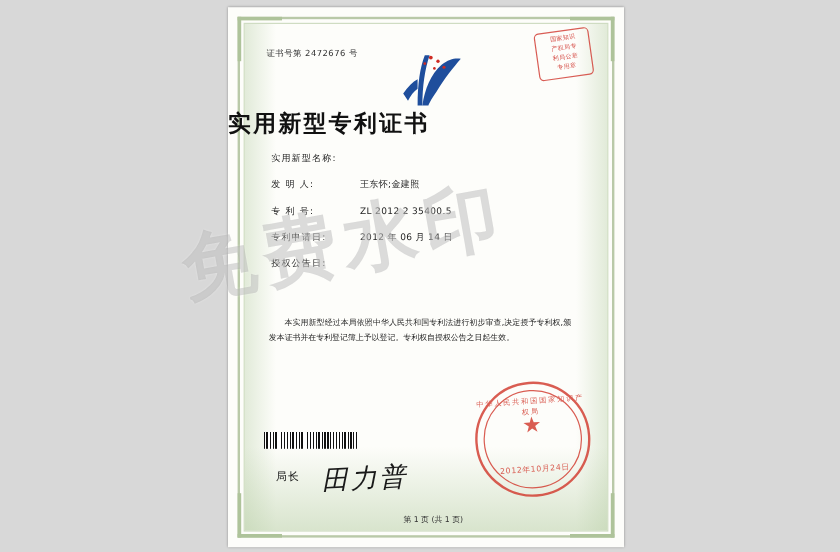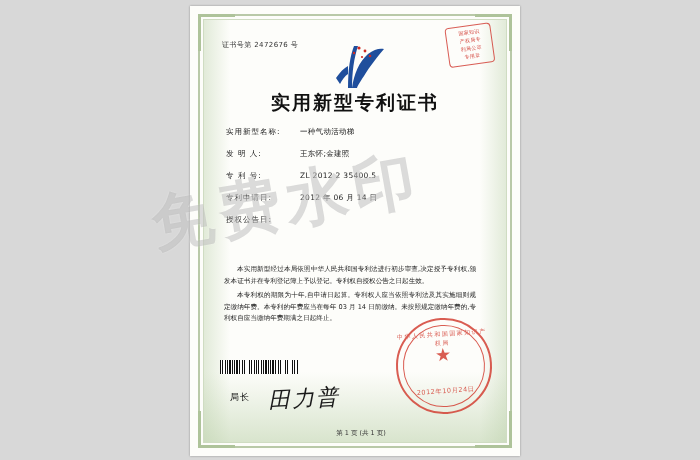--- a/index.html
+++ b/index.html
@@ -120,21 +120,21 @@
     top: 38px;
     height: 52px;
   }
   .emblem svg { display: block; margin: 0 auto; }
 
   
   .doc-title {
     position: absolute;
     left: 0; right: 0;
     top: 84px;
-    text-align: center;
+    text-align: left;
     font-size: 19px;
     font-weight: bold;
     letter-spacing: 2px;
     color: #111;
     font-family: "DejaVu Sans", sans-serif;
   }
 
   
   .fields {
     position: absolute;
@@ -327,42 +327,40 @@
           <circle cx="44" cy="13" r="1.1"></circle>
         </g>
       </svg>
     </div>
 
     <div class="doc-title">实用新型专利证书</div>
 
     <div class="fields">
       <div class="field-row">
         <span class="field-label">实用新型名称:</span>
-        <span class="field-value">一种气动活动梯</span>
       </div>
       <div class="field-row">
         <span class="field-label">发 明 人:</span>
         <span class="field-value">王东怀;金建照</span>
       </div>
       <div class="field-row">
         <span class="field-label">专 利 号:</span>
         <span class="field-value">ZL 2012 2 35400.5</span>
       </div>
       <div class="field-row">
         <span class="field-label">专利申请日:</span>
         <span class="field-value">2012 年 06 月 14 日</span>
       </div>
       <div class="field-row">
         <span class="field-label">授权公告日:</span>
       </div>
     </div>
 
     <div class="body-text">
       <p>本实用新型经过本局依照中华人民共和国专利法进行初步审查,决定授予专利权,颁发本证书并在专利登记簿上予以登记。专利权自授权公告之日起生效。</p>
-      <p>本专利权的期限为十年,自申请日起算。专利权人应当依照专利法及其实施细则规定缴纳年费。本专利的年费应当在每年 03 月 14 日前缴纳。未按照规定缴纳年费的,专利权自应当缴纳年费期满之日起终止。</p>
     </div>
 
     <div class="barcode"></div>
 
     <div class="director">局长</div>
     <div class="signature">田力普</div>
 
     <div class="big-seal">
       <div class="inner-ring"></div>
       <div class="seal-arc">中华人民共和国国家知识产权局</div>

